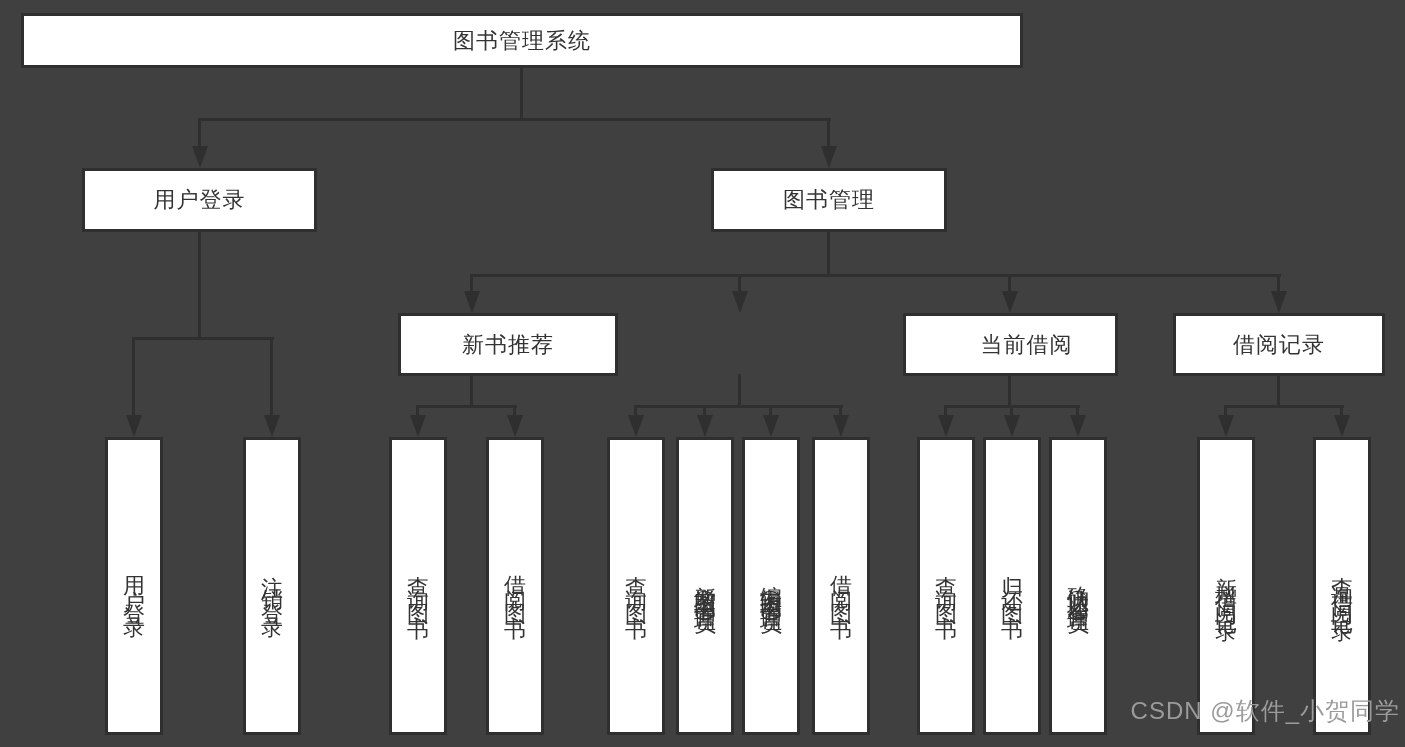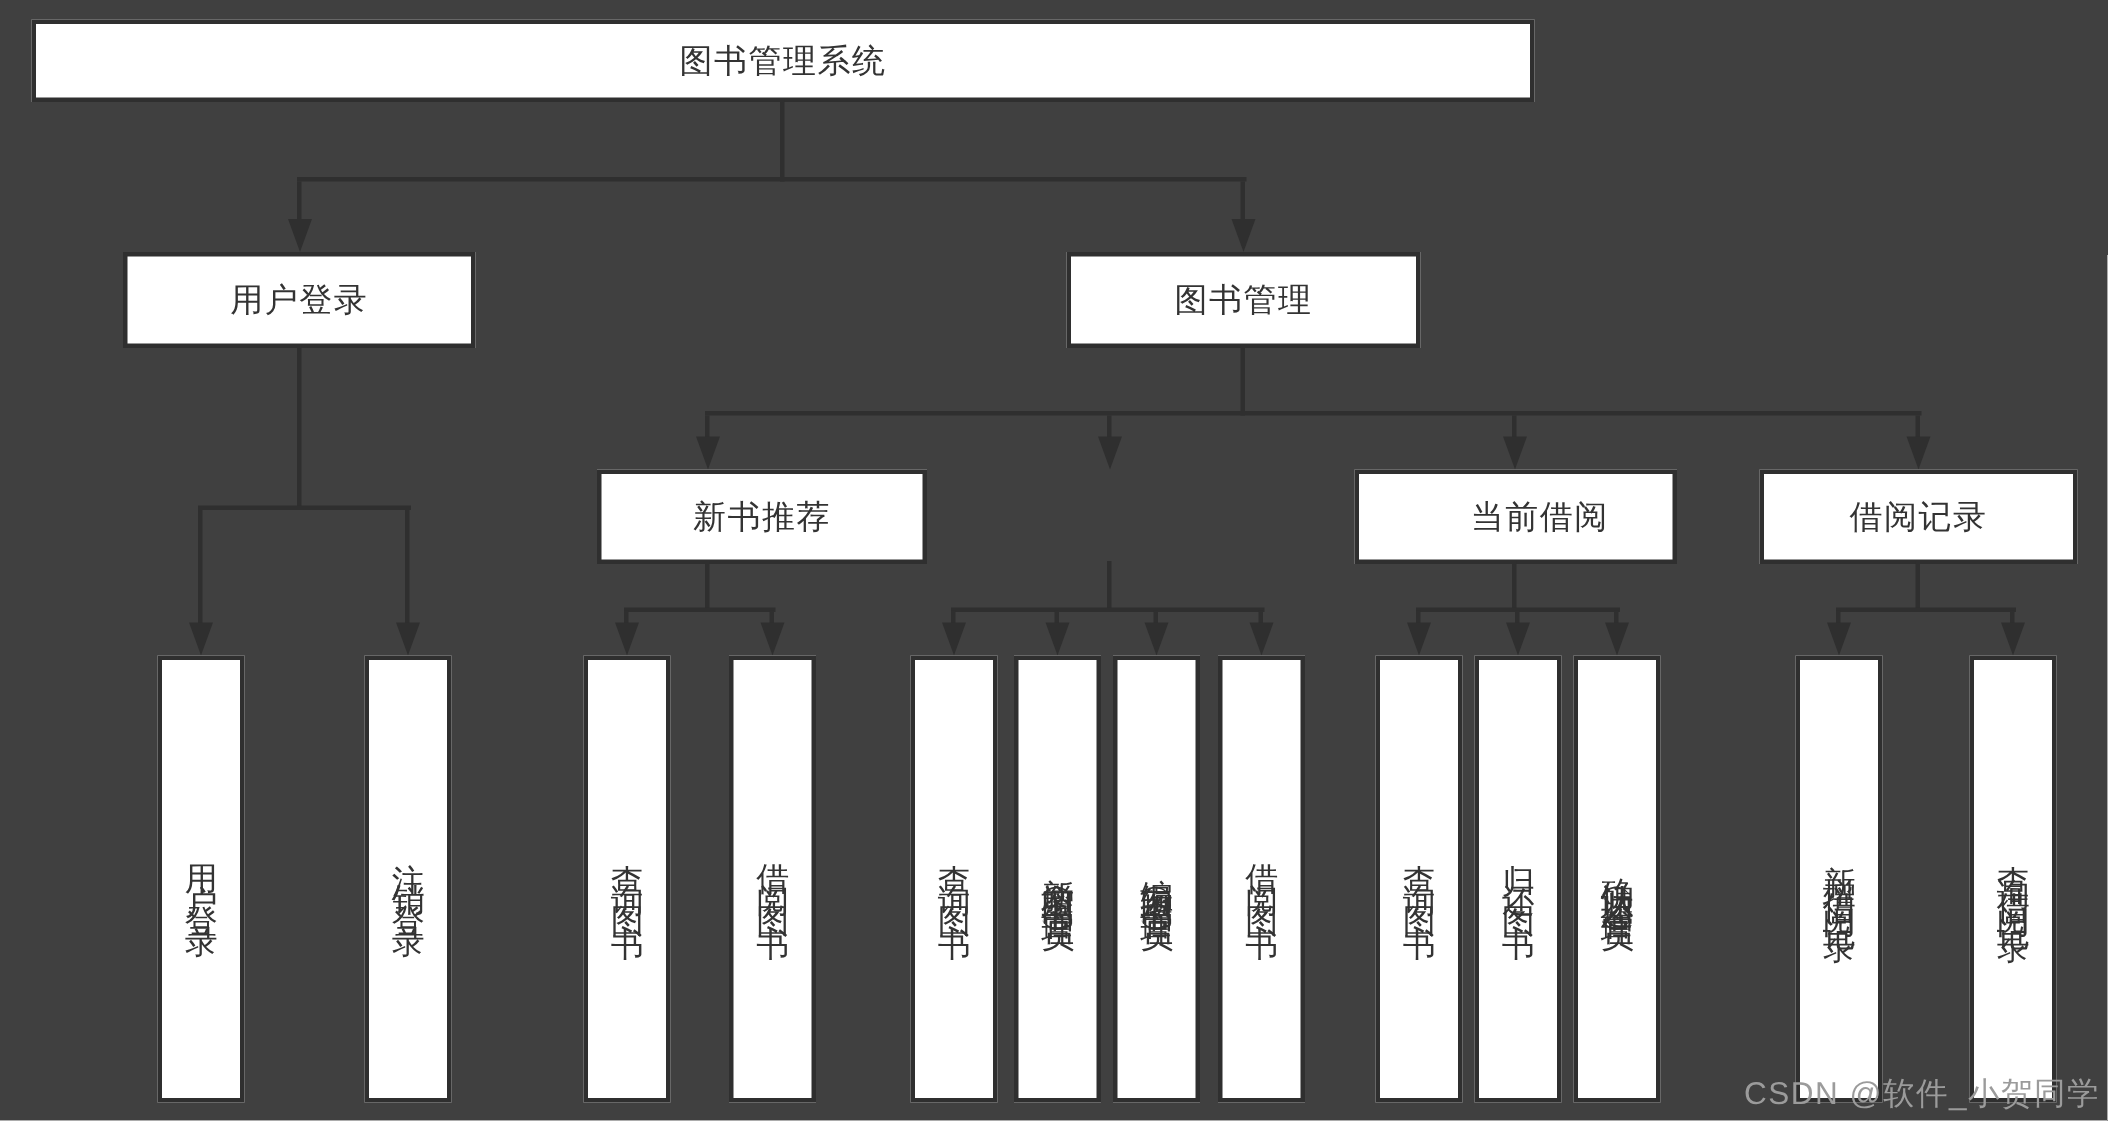--- a/index.html
+++ b/index.html
@@ -10,21 +10,21 @@
   .hbox { display:flex; align-items:center; justify-content:center; font-size:22px; letter-spacing:1px; }
   .vbox { display:flex; align-items:center; justify-content:center; }
   .vlabel { writing-mode:vertical-rl; font-size:22px; line-height:1.1; color:#333333; }
   .ls4 { letter-spacing:14px; }
   .ls6 { letter-spacing:9px; }
   .ls9 { letter-spacing:4px; }
   .line { position:absolute; background:#2f2f2f; }
   .arrow { position:absolute; width:0; height:0;
            border-left:8px solid transparent; border-right:8px solid transparent;
            border-top:22px solid #2f2f2f; }
-  .watermark { position:absolute; right:5px; bottom:4px; font-size:21px;
+  .watermark { position:absolute; right:5px; bottom:20px; font-size:24px;
                color:#9b9b9b; letter-spacing:1px; z-index:5; }
 </style>
 </head>
 <body>
 
 <div class="canvas">
 
   <div class="box hbox" style="left:21px; top:13px; width:1002px; height:55px;">图书管理系统</div>
 
   <div class="line" style="left:520px; top:66px; width:3px; height:55px;"></div>

